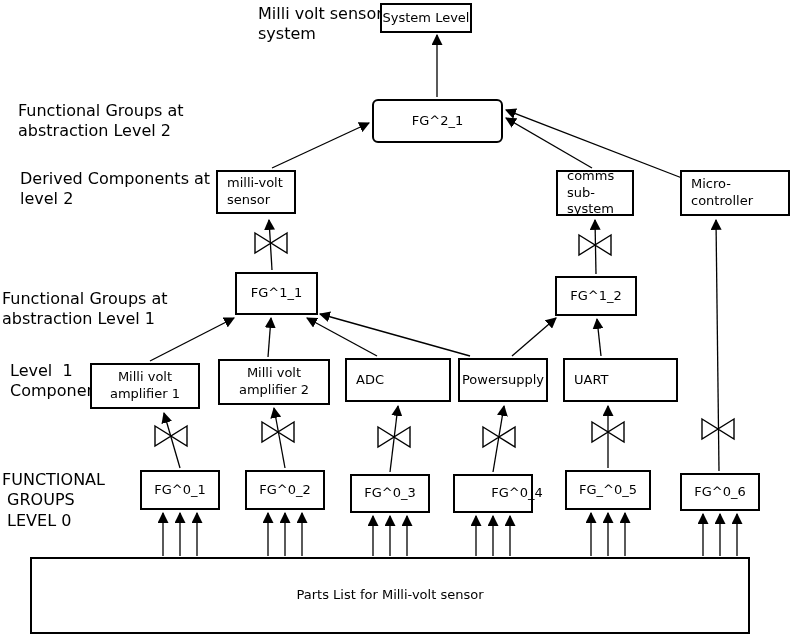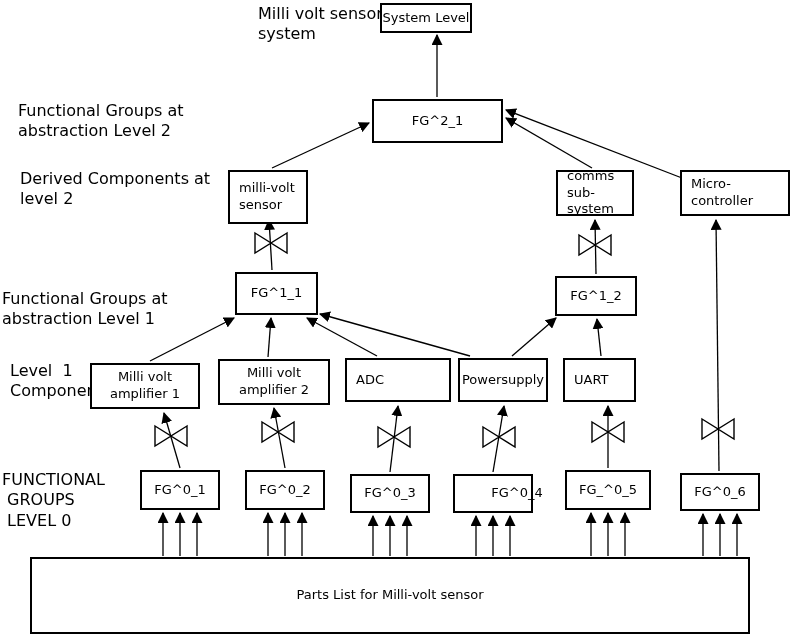--- a/index.html
+++ b/index.html
@@ -100,36 +100,36 @@
 level 2</div>
   <div class="label" style="left:2px;  top:289px;">Functional Groups at
 abstraction Level 1</div>
   <div class="label" style="left:10px; top:361px;">Level  1
 Components</div>
   <div class="label" style="left:2px;  top:470px;">FUNCTIONAL
  GROUPS
  LEVEL 0</div>
 
   <div class="box" style="left:380px; top:3px;   width:92px; height:30px;">System Level</div>
-  <div class="box" style="left:372px; top:99px;  width:131px; height:44px;">FG^2_1</div>
-  <div class="box left" style="left:228px; top:170px; width:80px;  height:54px;">milli-volt
+  <div class="box" style="left:372px; top:99px;  width:131px; height:44px;border-radius:6px;">FG^2_1</div>
+  <div class="box left" style="left:216px; top:170px; width:80px;  height:44px;">milli-volt
 sensor</div>
   <div class="box left" style="left:556px; top:170px; width:78px;  height:46px;">comms
 sub-system</div>
   <div class="box left" style="left:680px; top:170px; width:110px; height:46px;">Micro-
 controller</div>
   <div class="box" style="left:235px; top:272px; width:83px;  height:43px;">FG^1_1</div>
   <div class="box" style="left:555px; top:276px; width:82px;  height:40px;">FG^1_2</div>
   <div class="box" style="left:90px;  top:363px; width:110px; height:46px;">Milli volt
 amplifier 1</div>
   <div class="box" style="left:218px; top:359px; width:112px; height:46px;">Milli volt
 amplifier 2</div>
   <div class="box left" style="left:345px; top:358px; width:106px; height:44px;">ADC</div>
   <div class="box" style="left:458px; top:358px; width:90px;  height:44px;">Powersupply</div>
-  <div class="box left" style="left:563px; top:358px; width:73px;  height:44px;">UART</div>
+  <div class="box left" style="left:563px; top:358px; width:115px;  height:44px;">UART</div>
   <div class="box" style="left:140px; top:470px; width:80px;  height:40px;">FG^0_1</div>
   <div class="box" style="left:245px; top:470px; width:80px;  height:40px;">FG^0_2</div>
   <div class="box" style="left:350px; top:474px; width:80px;  height:39px;">FG^0_3</div>
   <div class="box" style="left:453px; top:474px; width:80px;  height:39px;padding-left:48px;">FG^0_4</div>
   <div class="box" style="left:565px; top:470px; width:86px;  height:40px;">FG_^0_5</div>
   <div class="box" style="left:680px; top:473px; width:80px;  height:38px;">FG^0_6</div>
   <div class="box" style="left:30px;  top:557px; width:720px; height:77px;">Parts List for Milli-volt sensor</div>
 
 </div>
 

